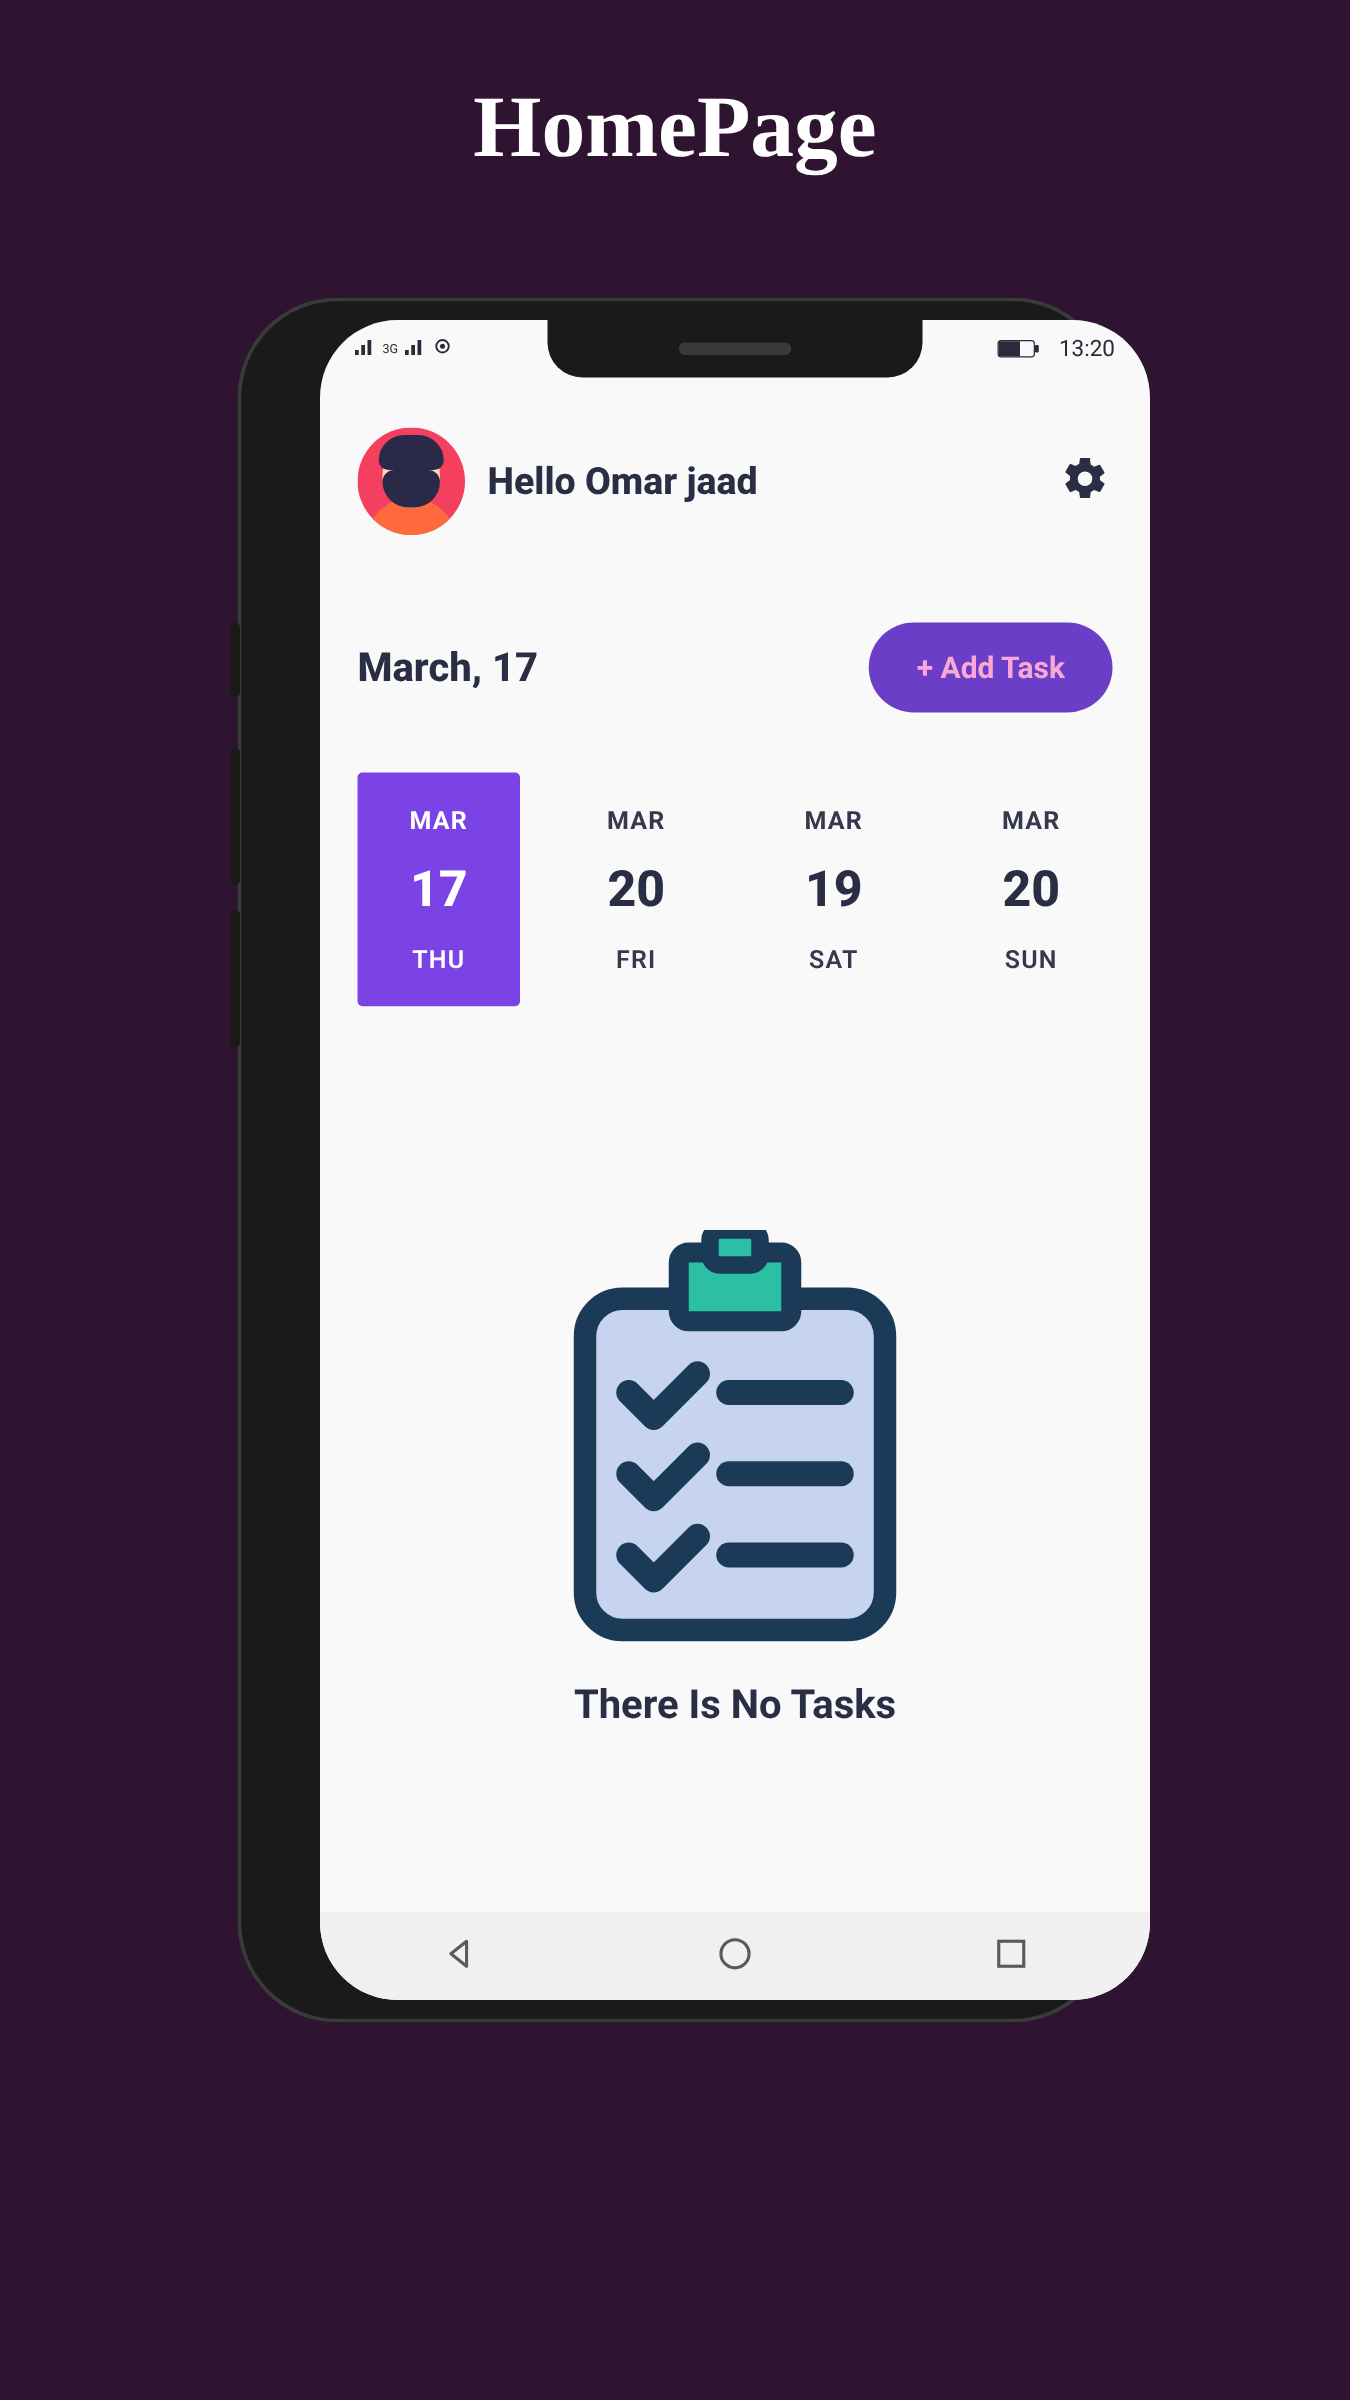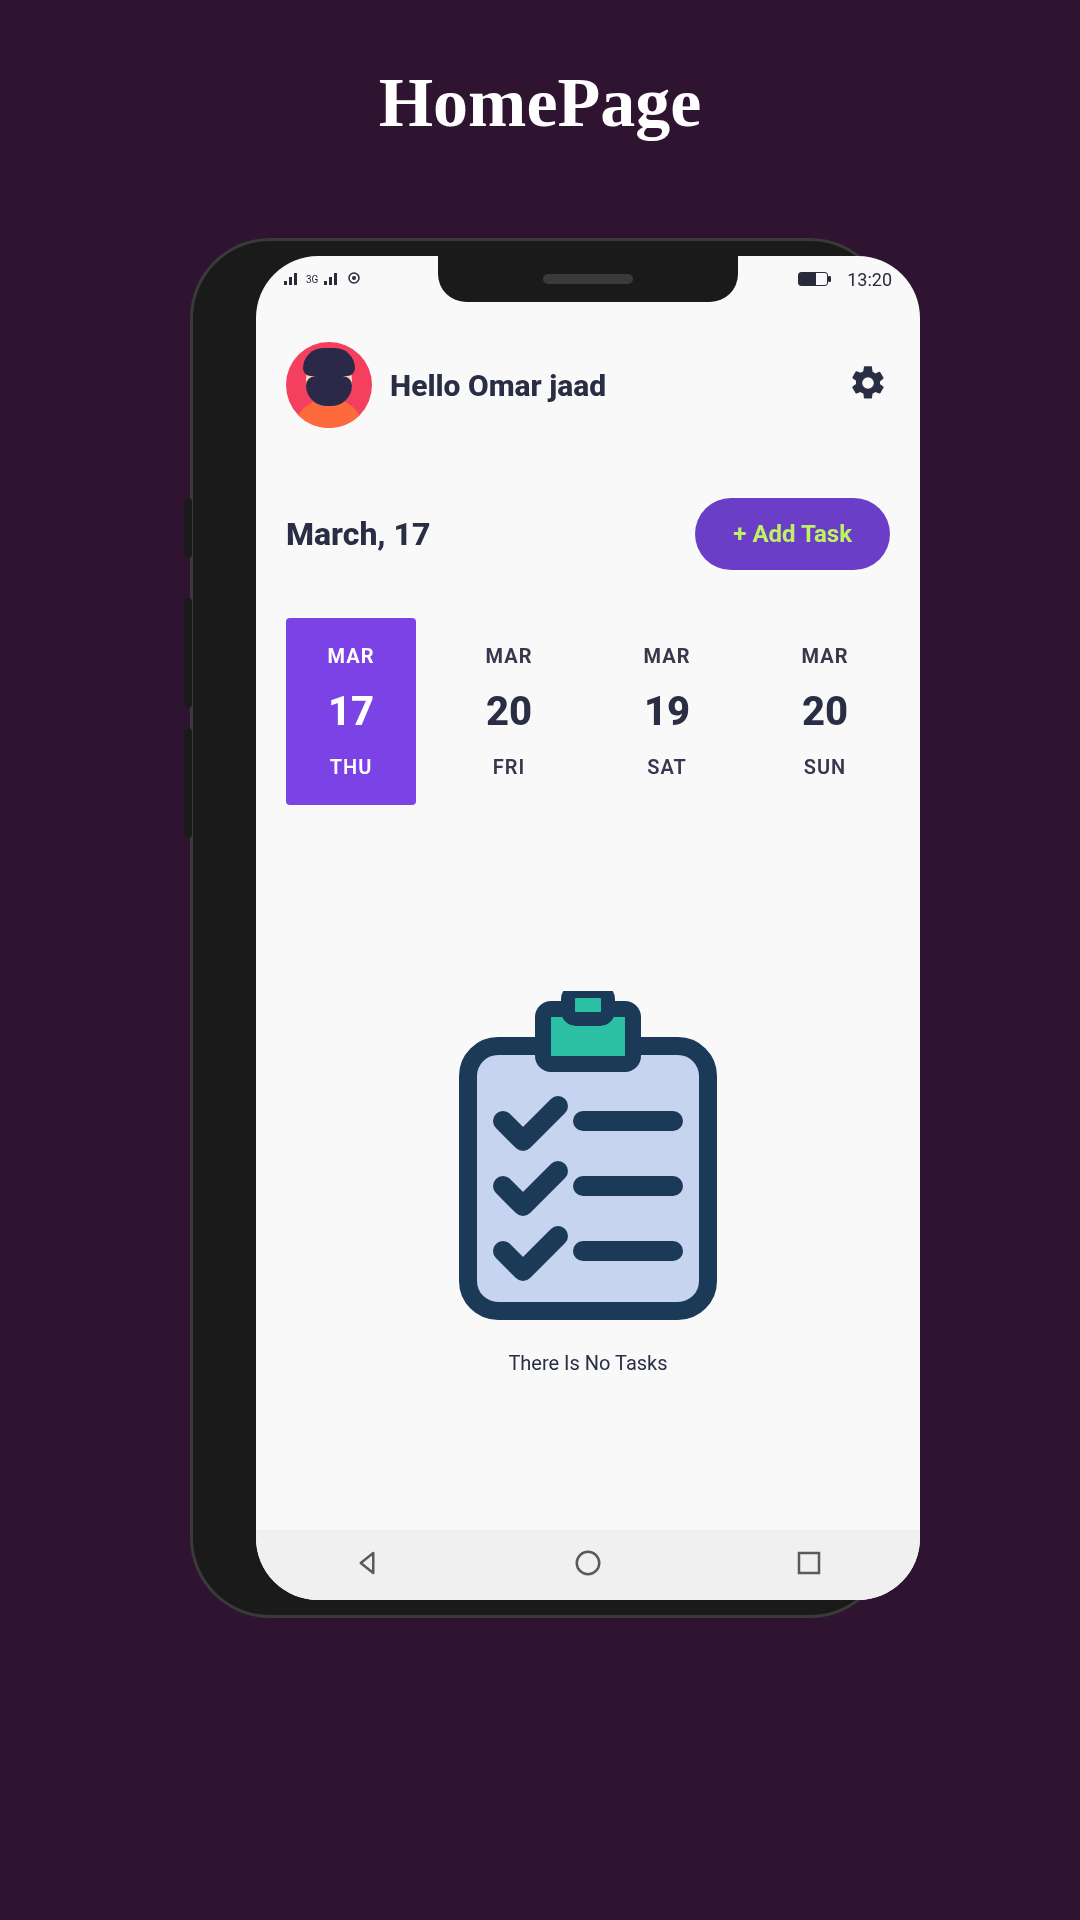--- a/index.html
+++ b/index.html
@@ -119,38 +119,38 @@
     position: absolute; bottom: -8px; left: 50%; transform: translateX(-50%);
     width: 72px; height: 38px; background: #ff6a3d; border-radius: 36px 36px 0 0;
   }
   .greeting { font-size: 30px; font-weight: 800; color: #2a2e45; flex: 1; }
   .gear-btn { width: 44px; height: 44px; display: flex; align-items: center; justify-content: center; cursor: pointer; }
   .gear-btn svg { width: 40px; height: 40px; fill: #2a2e45; }
 
   .date-row { display: flex; justify-content: space-between; align-items: center; margin-top: 70px; }
   .date-label { font-size: 32px; font-weight: 800; color: #2a2e45; }
   .add-btn {
-    background: #6b3ec7; color: #bef264; font-size: 24px; font-weight: 700;
+    background: #6b3ec7; color: #f9a8d4; font-size: 24px; font-weight: 700;
     padding: 22px 38px; border-radius: 40px; cursor: pointer;
   }
 
   .days-row { display: flex; gap: 28px; margin-top: 48px; }
   .day-card {
     flex: 1; text-align: center; padding: 26px 8px; border-radius: 4px;
     display: flex; flex-direction: column; gap: 20px; cursor: pointer;
   }
   .day-card .m { font-size: 20px; font-weight: 700; color: #36384d; letter-spacing: 1px; }
   .day-card .d { font-size: 40px; font-weight: 800; color: #2a2e45; }
   .day-card .w { font-size: 20px; font-weight: 600; color: #36384d; letter-spacing: 1px; }
   .day-card.active { background: #7b43e6; }
   .day-card.active .m, .day-card.active .d, .day-card.active .w { color: #fff; }
 
   .empty-state { flex: 1; display: flex; flex-direction: column; align-items: center; justify-content: center; gap: 30px; margin-top: 30px; }
   .clipboard { width: 280px; height: 330px; position: relative; }
-  .empty-text { font-size: 20px; font-weight: 400; color: #2a2e45; }
+  .empty-text { font-size: 32px; font-weight: 700; color: #2a2e45; }
 
   .nav-bar {
     height: 70px; background: #f0f0f0;
     display: flex; justify-content: space-around; align-items: center;
   }
   .nav-item { width: 32px; height: 32px; display: flex; align-items: center; justify-content: center; }
   .nav-item svg { width: 30px; height: 30px; stroke: #5a5a5a; fill: none; stroke-width: 2; }
 </style>
 </head>
 <body>

